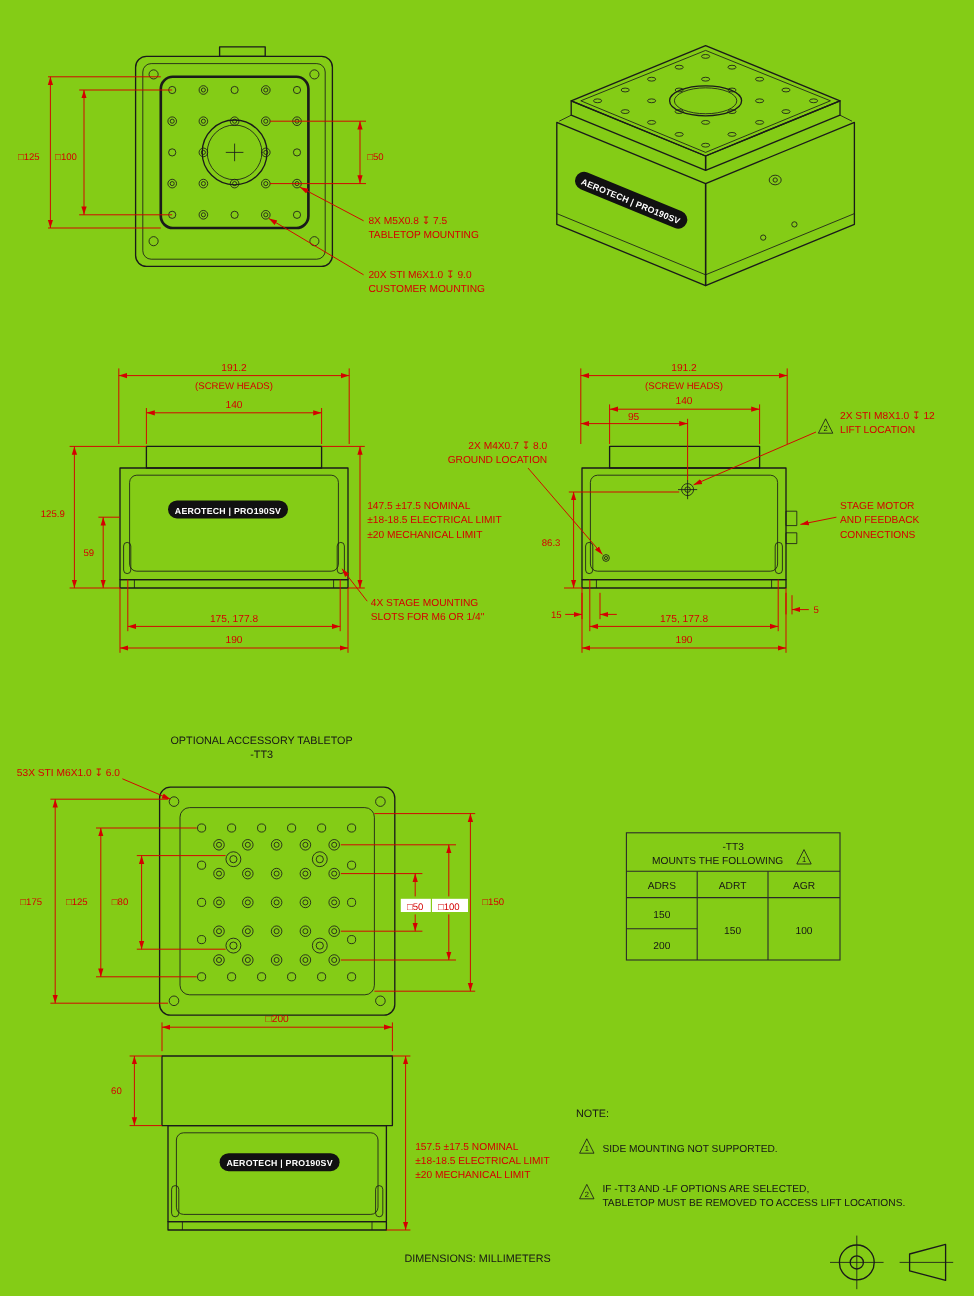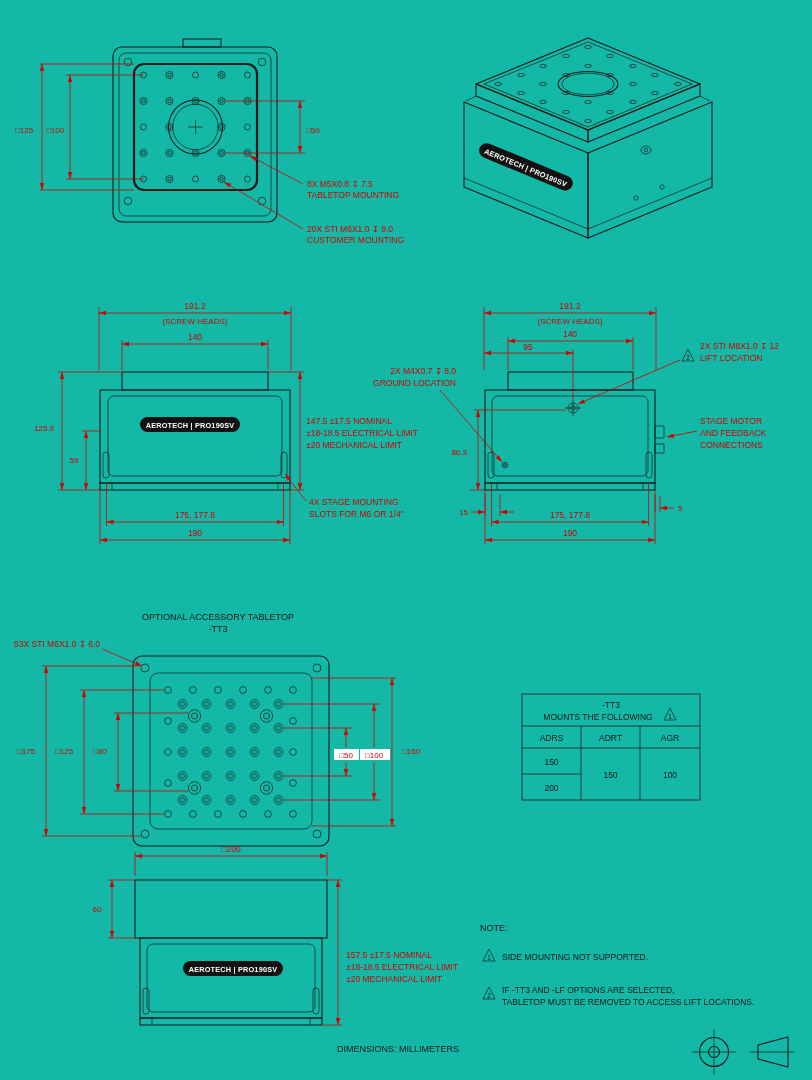--- a/index.html
+++ b/index.html
@@ -1,17 +1,17 @@
 <!DOCTYPE html>
 <html><head>
 <meta charset="utf-8">
 <style>
   *{box-sizing:border-box}
   html,body{margin:0;padding:0;background:#fff}
-  .sheet{position:relative;width:812px;height:1080px;background:#14b8a6;
+  .sheet{position:relative;width:812px;height:1080px;background:#84cc16;
          font-family:"Liberation Sans","DejaVu Sans",sans-serif}
   svg{display:block}
   svg text{font-family:"Liberation Sans","DejaVu Sans",sans-serif}
   .bk{stroke:#1a1a1a;fill:none;stroke-width:1.1;stroke-linejoin:round;stroke-linecap:round}
   .bkt{stroke:#1a1a1a;fill:none;stroke-width:.7;stroke-linejoin:round}
   .bkh{stroke:#1a1a1a;fill:none;stroke-width:2.2;stroke-linejoin:round}
   .rd{stroke:#d40000;fill:none;stroke-width:.8}
   .dim{fill:#d40000;font-size:8.5px}
   .dim8{fill:#d40000;font-size:8px}
   .mid{text-anchor:middle}

